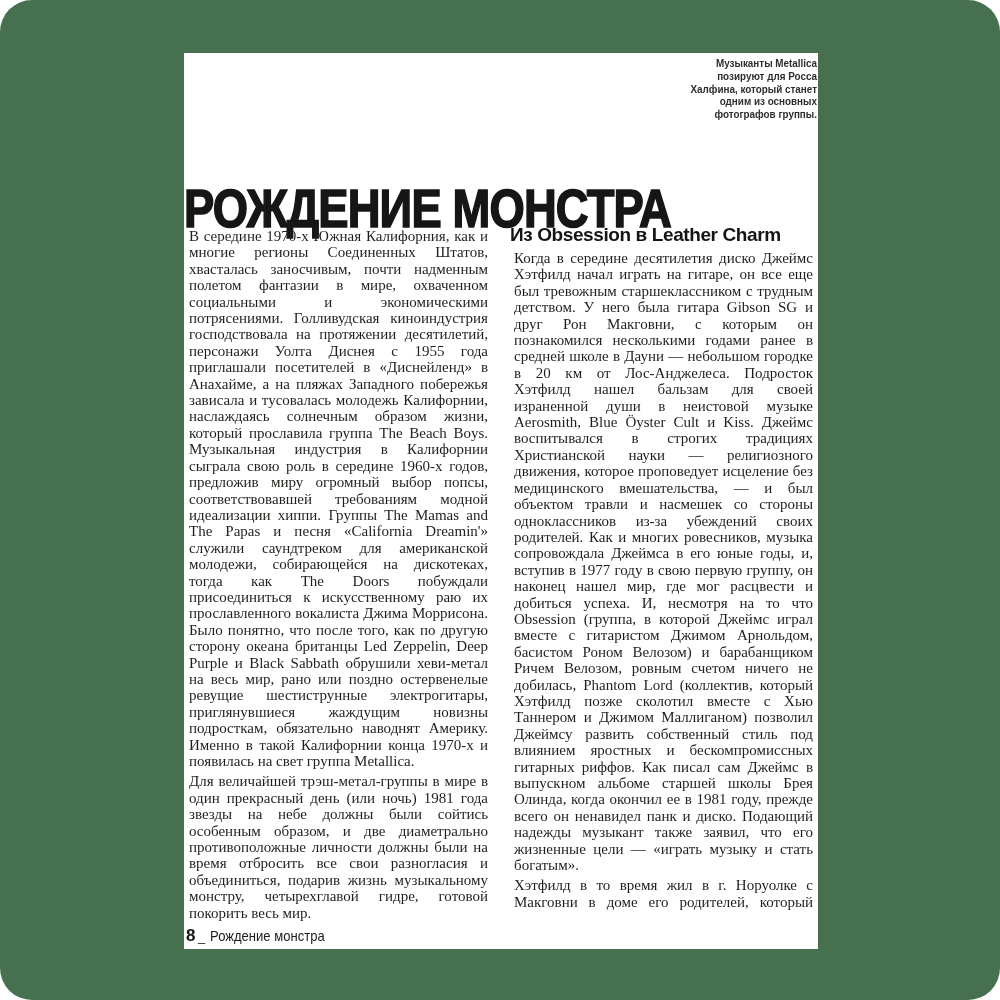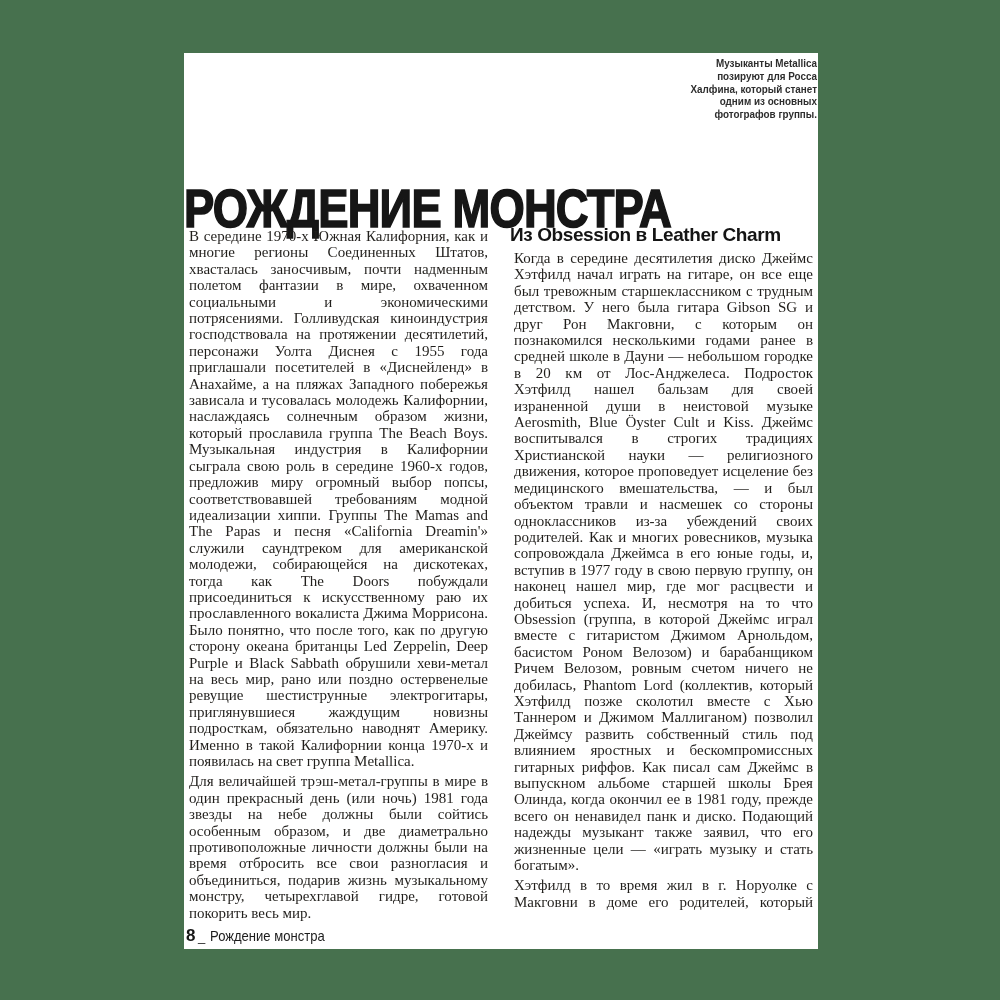--- a/index.html
+++ b/index.html
@@ -5,20 +5,21 @@
   html, body { margin: 0; padding: 0; }
   body {
     width: 1000px; height: 1000px;
     font-family: "Liberation Serif", serif;
     overflow: hidden;
   }
   .canvas {
     position: relative;
     width: 1000px; height: 1000px;
     background: #47714e;
+    border-radius: 32px;
   }
   .page {
     position: absolute;
     left: 184px; top: 53px;
     width: 634px; height: 896px;
     background: #ffffff;
   }
   .photo-caption {
     position: absolute;
     top: 4px; right: 1px;

